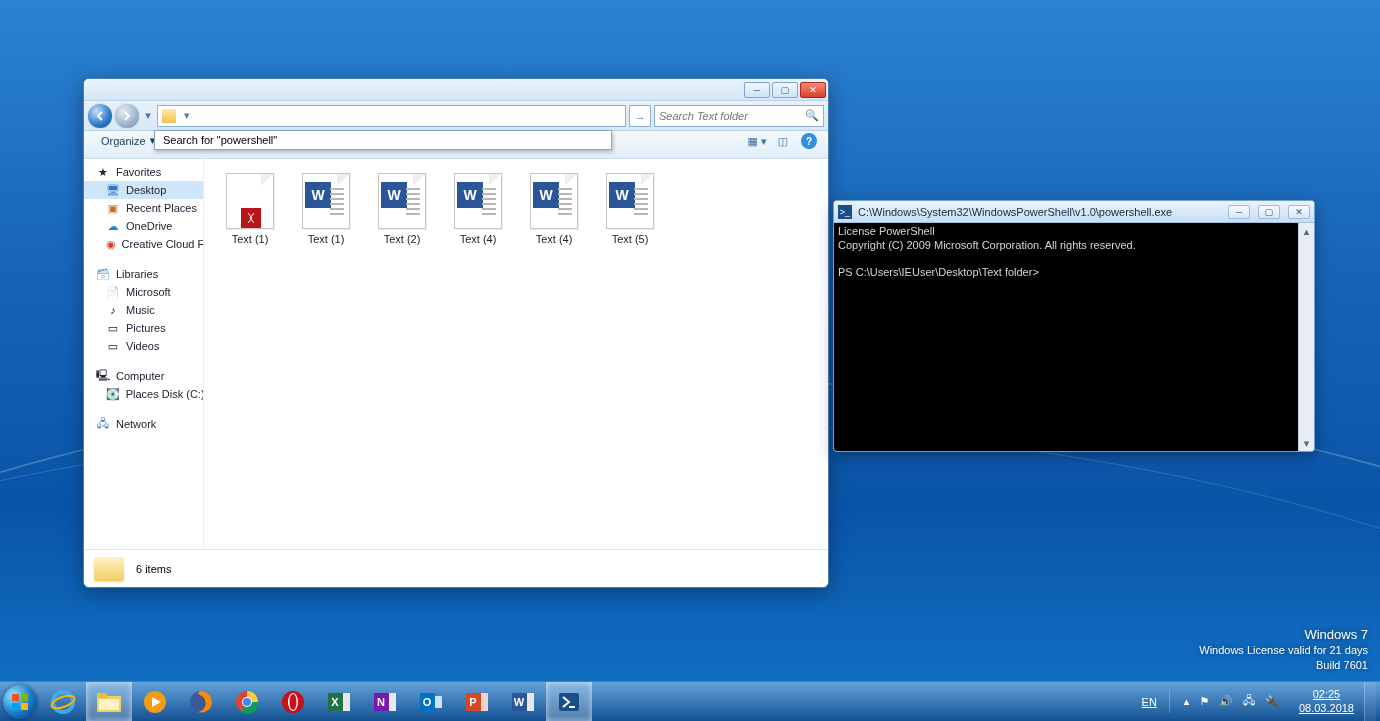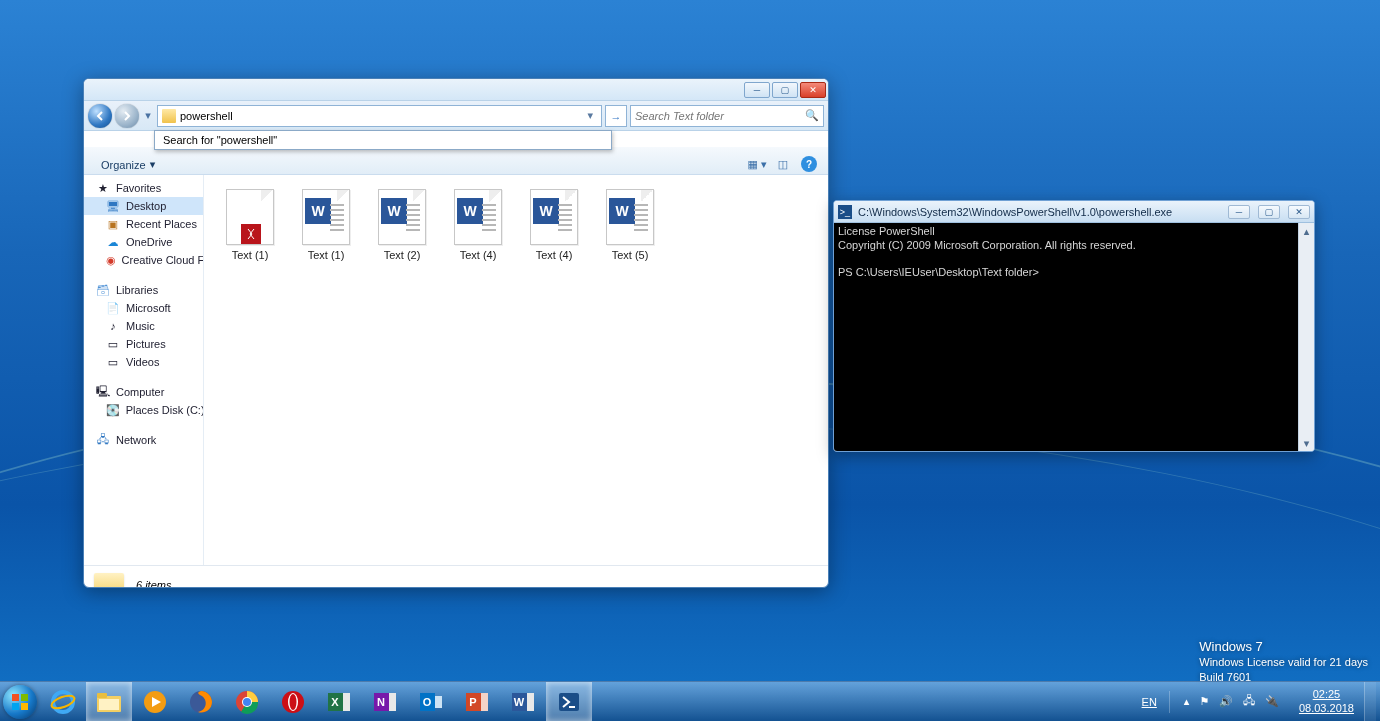--- a/index.html
+++ b/index.html
@@ -1,21 +1,21 @@
 <!DOCTYPE html>
 <html><head>
 <meta charset="utf-8">
 <style>
   *{box-sizing:border-box;margin:0;padding:0;font-family:"Segoe UI",Tahoma,sans-serif;font-size:11px;}
   body{width:1380px;height:721px;overflow:hidden;background:linear-gradient(to bottom,#2b82d4 0%,#1866b8 35%,#0a54a8 70%,#1273c7 100%);position:relative;}
   
   .swoosh{position:absolute;left:-400px;top:380px;width:2200px;height:800px;border:2px solid rgba(200,255,220,.25);border-radius:50%;pointer-events:none;}
   .swoosh2{position:absolute;left:-600px;top:420px;width:2400px;height:900px;border:1px solid rgba(200,255,220,.18);border-radius:50%;pointer-events:none;}
   
-  .watermark{position:absolute;right:12px;bottom:36px;color:#fff;text-align:left;line-height:1.35;text-shadow:0 0 4px rgba(0,0,0,.5);}
+  .watermark{position:absolute;right:12px;bottom:48px;color:#fff;text-align:right;line-height:1.35;text-shadow:0 0 4px rgba(0,0,0,.5);}
   .watermark .l1{font-size:13px;}
   
   .taskbar{position:absolute;left:0;right:0;bottom:0;height:40px;background:linear-gradient(to bottom,rgba(200,225,250,.45),rgba(20,60,110,.6));border-top:1px solid rgba(255,255,255,.25);display:flex;align-items:center;}
   .start{width:40px;height:40px;display:flex;align-items:center;justify-content:center;cursor:pointer;}
   .start-orb{width:34px;height:34px;border-radius:50%;background:radial-gradient(circle at 30% 30%,#8fe6ff,#1779c9 55%,#04356a);display:flex;align-items:center;justify-content:center;box-shadow:0 0 4px rgba(0,0,0,.4);}
   .tb-items{display:flex;height:100%;}
   .tb-item{width:46px;height:100%;display:flex;align-items:center;justify-content:center;cursor:pointer;}
   .tb-item.active{background:rgba(255,255,255,.25);box-shadow:inset 0 0 6px rgba(255,255,255,.6);}
   .tb-icon{width:28px;height:28px;display:flex;align-items:center;justify-content:center;}
   .tray{margin-left:auto;display:flex;align-items:center;height:100%;color:#fff;padding-right:4px;}
@@ -30,27 +30,27 @@
   .winbtn.close{background:linear-gradient(to bottom,#f48a7a,#d9402a);border-color:#a92a16;color:#fff;}
   .ex-addr{height:30px;background:linear-gradient(to bottom,#e9f1fa,#d7e8f6);display:flex;align-items:center;padding:0 4px;border-bottom:1px solid #b9d2e8;position:relative;gap:3px;}
   .navbtn{width:24px;height:24px;border-radius:50%;background:radial-gradient(circle at 35% 30%,#bfe0ff,#2f77c2 60%,#134d8e);box-shadow:0 0 1px rgba(0,0,0,.5);display:flex;align-items:center;justify-content:center;color:#fff;cursor:pointer;}
   .navbtn.fwd{background:radial-gradient(circle at 35% 30%,#e4ecf3,#9cb5cb 60%,#6a8aa8);}
   .navdrop{width:12px;color:#4a72a2;cursor:pointer;text-align:center;}
   .addrbox{flex:1;height:22px;border:1px solid #8fb3d6;background:#fff;display:flex;align-items:center;padding:0 4px;gap:4px;position:relative;}
   .addrbox .fico{width:14px;height:14px;background:linear-gradient(to bottom,#ffe9a6,#f0c24b);border-radius:1px;}
   .addrbox input{flex:1;border:none;outline:none;font-size:11px;}
   .addr-r{padding:0 4px;color:#5a7aa0;cursor:pointer;}
   .gobtn{width:22px;height:22px;border:1px solid #8fb3d6;background:#fff;display:flex;align-items:center;justify-content:center;color:#2f72c2;cursor:pointer;}
-  .searchbox{width:194px;height:22px;border:1px solid #8fb3d6;background:#fff;display:flex;align-items:center;padding:0 4px;}
+  .searchbox{width:170px;height:22px;border:1px solid #8fb3d6;background:#fff;display:flex;align-items:center;padding:0 4px;}
   .searchbox input{flex:1;border:none;outline:none;color:#888;font-style:italic;}
   .searchbox .sico{color:#5e8ec0;}
   
   .suggest{position:absolute;left:70px;top:29px;width:458px;background:#fff;border:1px solid #8ba9c7;box-shadow:1px 2px 4px rgba(0,0,0,.25);z-index:10;}
   .suggest .row{padding:3px 8px;cursor:pointer;}
-  .ex-toolbar{height:28px;background:linear-gradient(to bottom,#f5f9fd,#e1edf7);border-bottom:1px solid #cadcee;display:flex;align-items:flex-end;padding:0 8px;color:#1b3e66;margin-top:16px;}
+  .ex-toolbar{height:28px;background:linear-gradient(to bottom,#f5f9fd,#e1edf7);border-bottom:1px solid #cadcee;display:flex;align-items:flex-start;padding:0 8px;color:#1b3e66;}
   .orgbtn{padding:2px 8px;border:1px solid transparent;border-radius:2px;cursor:pointer;display:flex;align-items:center;gap:4px;}
   .tool-spacer{flex:1;}
   .tool-ic{width:22px;height:20px;display:flex;align-items:center;justify-content:center;cursor:pointer;color:#3b6fa8;margin-left:4px;}
   .help{width:16px;height:16px;border-radius:50%;background:#2f8fe0;color:#fff;display:flex;align-items:center;justify-content:center;font-weight:bold;font-size:10px;}
   .ex-body{display:flex;height:calc(100% - 22px - 30px - 28px - 38px);}
   .sidebar{width:120px;background:#fff;border-right:1px solid #e5edf5;padding:4px 0;overflow:hidden;}
   .sb-group{padding:2px 6px 2px 12px;display:flex;align-items:center;gap:6px;cursor:pointer;white-space:nowrap;}
   .sb-group.head{font-size:11px;color:#223;}
   .sb-group.child{padding-left:22px;color:#223;}
   .sb-group.sel{background:#cfe5fa;}
@@ -58,21 +58,21 @@
   .ic{width:14px;height:14px;display:inline-flex;align-items:center;justify-content:center;font-size:11px;}
   .files{flex:1;padding:14px 8px;display:flex;flex-wrap:wrap;align-content:flex-start;}
   .file{width:76px;text-align:center;cursor:pointer;margin:0 0 14px 0;}
   .file .thumb{width:48px;height:56px;margin:0 auto 4px;position:relative;background:#fff;border:1px solid #c7c7c7;box-shadow:1px 1px 0 #eee;}
   .file .thumb .fold{position:absolute;top:0;right:0;width:12px;height:12px;background:linear-gradient(135deg,#eee 50%,transparent 50%);}
   .file .wbadge{position:absolute;left:2px;top:8px;width:26px;height:26px;background:#2a5699;display:flex;align-items:center;justify-content:center;color:#fff;font-weight:bold;font-size:14px;}
   .file .lines{position:absolute;right:5px;top:14px;width:14px;height:28px;background:repeating-linear-gradient(#b7b7b7 0,#b7b7b7 2px,transparent 2px,transparent 5px);}
   .file.pdf .thumb{background:#fff;}
   .file.pdf .pdfbadge{position:absolute;left:14px;top:34px;width:20px;height:20px;background:#b9141b;display:flex;align-items:center;justify-content:center;}
   .file .name{font-size:11px;color:#222;}
-  .statusbar{height:38px;border-top:1px solid #e1e8f0;display:flex;align-items:center;padding:0 10px;gap:12px;font-style:italic;}
+  .statusbar{height:38px;border-top:1px solid #e1e8f0;display:flex;align-items:center;padding:0 10px;gap:12px;}
   .statusbar .fico2{width:30px;height:24px;background:linear-gradient(to bottom,#fff2c4,#f3cf63);border-radius:2px;box-shadow:0 1px 2px rgba(0,0,0,.15);}
   
   .ps-window{position:absolute;left:833px;top:200px;width:482px;height:252px;border:1px solid #6fa0d4;background:#fff;box-shadow:0 4px 16px rgba(0,0,0,.35);border-radius:4px;overflow:hidden;}
   .ps-title{height:22px;background:linear-gradient(to bottom,#eaf3fb,#c8def2);display:flex;align-items:center;padding:0 4px;gap:6px;font-size:11px;color:#102a48;border-bottom:1px solid #9fc0df;}
   .ps-title .tico{width:14px;height:14px;background:#1b4e88;display:flex;align-items:center;justify-content:center;color:#fff;font-size:9px;}
   .ps-title .spacer{flex:1;}
   .ps-title .wb{width:22px;height:14px;border:1px solid #9fb9d4;border-radius:2px;margin-left:2px;display:flex;align-items:center;justify-content:center;background:linear-gradient(to bottom,#f6fafe,#d8e7f4);font-size:9px;color:#2a5a8c;cursor:pointer;}
   .ps-body{display:flex;height:calc(100% - 22px);}
   .ps-term{flex:1;background:#000;color:#d6d6d6;font-family:Consolas,"Lucida Console",monospace;font-size:11px;line-height:1.25;padding:2px 4px;white-space:pre;overflow:hidden;}
   .ps-scroll{width:16px;background:#e9eef4;border-left:1px solid #c3d3e3;position:relative;}
@@ -99,21 +99,20 @@
         </svg>
       </div>
     <div class="navbtn fwd">
         <svg width="12" height="12" viewBox="0 0 12 12">
           <path d="M4 2 L8 6 L4 10" stroke="#fff" stroke-width="2" fill="none"></path>
         </svg>
       </div>
     <div class="navdrop">▾</div>
     <div class="addrbox">
       <span class="fico"></span>
-      <input value="powershell" style="">
       <span class="addr-r">▾</span>
     </div>
     <div class="gobtn">→</div>
     <div class="searchbox">
       <input placeholder="Search Text folder" style="">
       <span class="sico">🔍</span>
     </div>
 
     <div class="suggest">
       <div class="row">Search for "powershell"</div>

